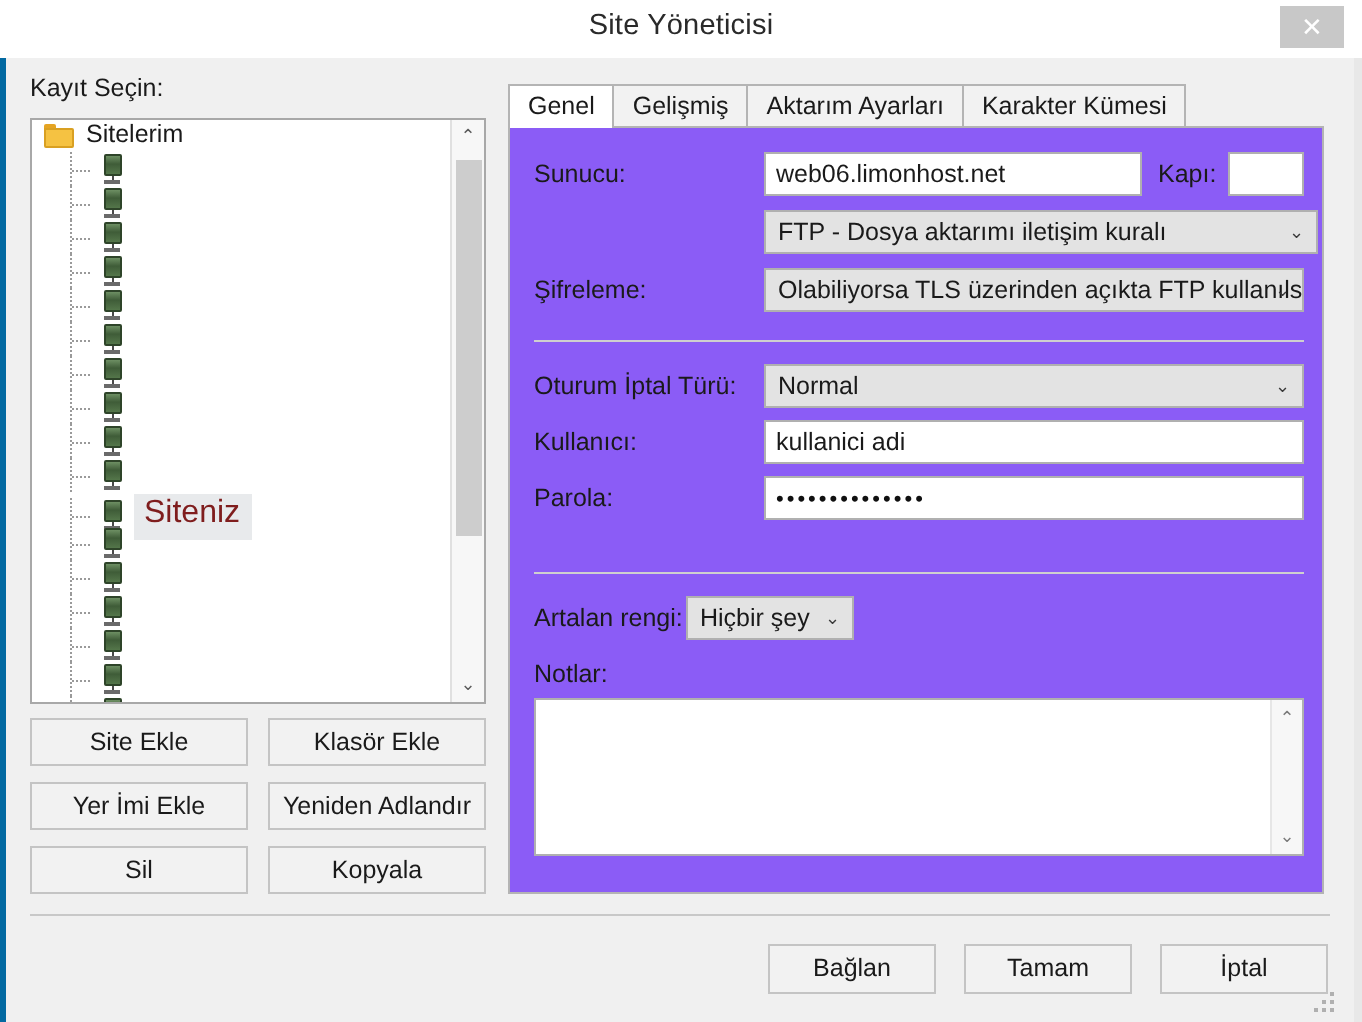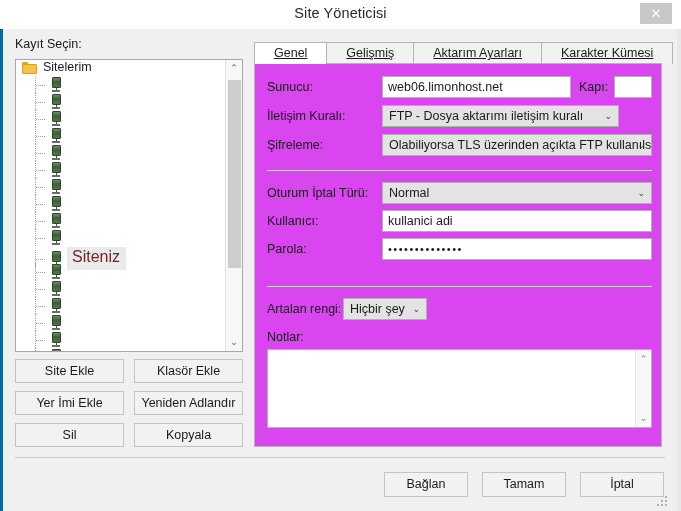--- a/index.html
+++ b/index.html
@@ -260,43 +260,42 @@
   }
   #tabstrip {
     position: absolute;
     left: 0; top: 0;
     height: 22px;
     white-space: nowrap;
   }
   .tab {
     display: inline-block;
     height: 22px;
-    padding: 0 19px;
+    padding: 0 9px;
     font-size: 12.5px;
     line-height: 21px;
     color: #1a1a1a;
     background: #f2f2f2;
     border: 1px solid #b4b4b4;
     border-bottom: none;
     box-sizing: border-box;
     margin-right: -1px;
     cursor: pointer;
     vertical-align: top;
-    text-decoration: underline;
   }
   .tab.active {
     background: #ffffff;
     position: relative;
     z-index: 3;
   }
   #tabpage {
     position: absolute;
     left: 0; top: 21px;
     width: 408px; height: 384px;
-    background: #d946ef;
+    background: #8b5cf6;
     border: 1px solid #b4b4b4;
     box-sizing: border-box;
   }
   .flabel {
     position: absolute;
     font-size: 12.5px;
     color: #1a1a1a;
     line-height: 22px;
   }
   .finput {
@@ -470,22 +469,21 @@
     <div id="right-panel">
       <div id="tabstrip"><div class="tab active">Genel</div><div class="tab">Gelişmiş</div><div class="tab">Aktarım Ayarları</div><div class="tab">Karakter Kümesi</div></div>
 
       <div id="tabpage">
 
         <div class="flabel" style="left:12px; top:12px;">Sunucu:</div>
         <div class="finput" style="left:127px; top:12px; width:189px;">web06.limonhost.net</div>
         <div class="flabel" style="left:324px; top:12px;">Kapı:</div>
         <div class="finput" style="left:359px; top:12px; width:38px;"></div>
 
-        <div class="flabel" style="left:12px; top:41px;">İletişim Kuralı:</div>
-        <div class="fselect" style="left:127px; top:41px; width:237px;">
+        <div class="fselect" style="left:127px; top:41px; width:277px;">
           <span>FTP - Dosya aktarımı iletişim kuralı</span>
           <span class="caret">⌄</span>
         </div>
 
         <div class="flabel" style="left:12px; top:70px;">Şifreleme:</div>
         <div class="fselect" style="left:127px; top:70px; width:270px;">
           <span>Olabiliyorsa TLS üzerinden açıkta FTP kullanılsın</span>
           <span class="caret">⌄</span>
         </div>
 

